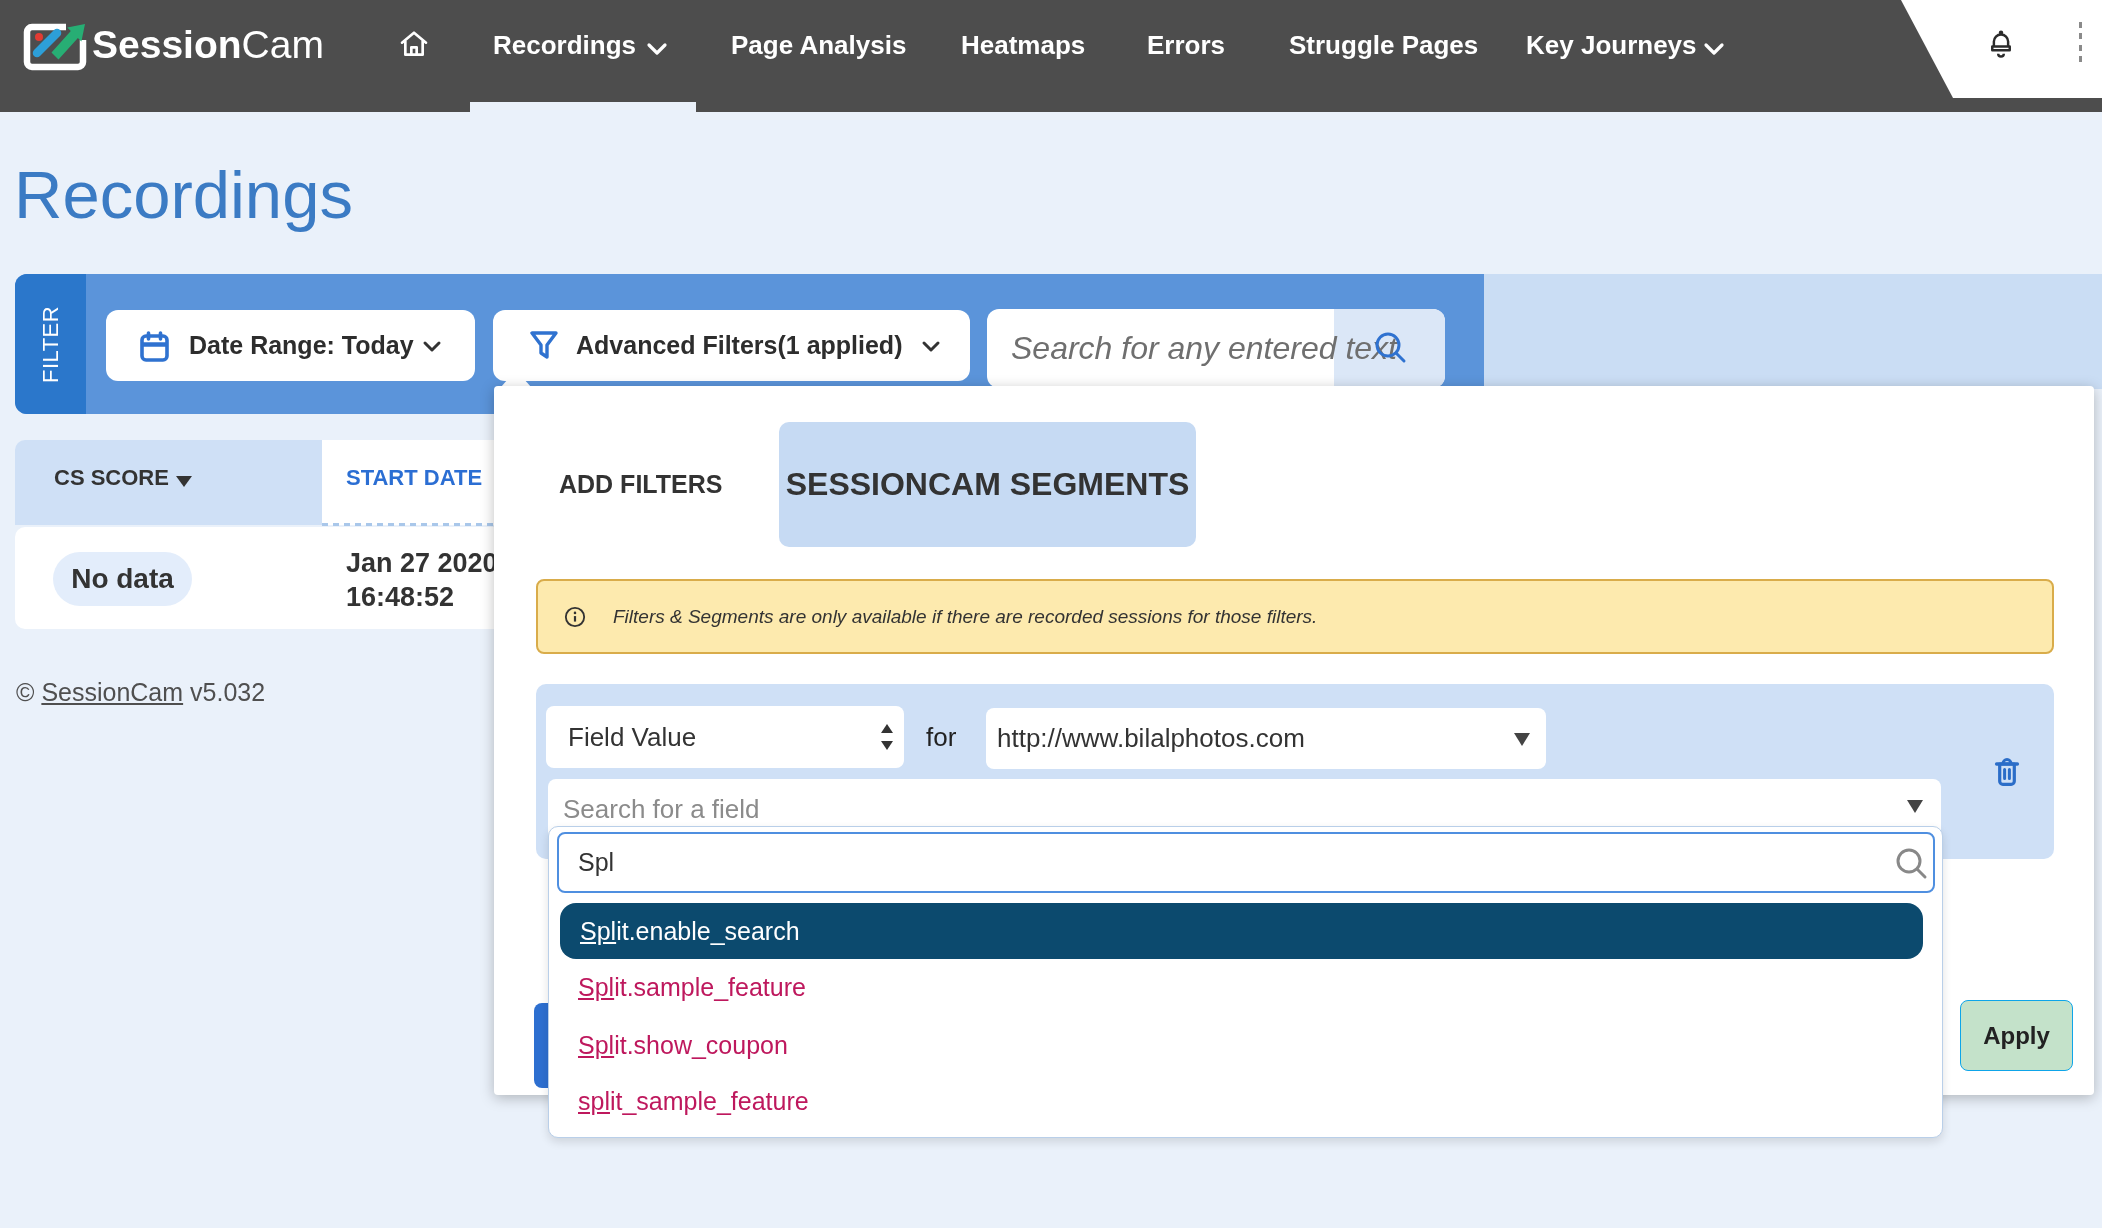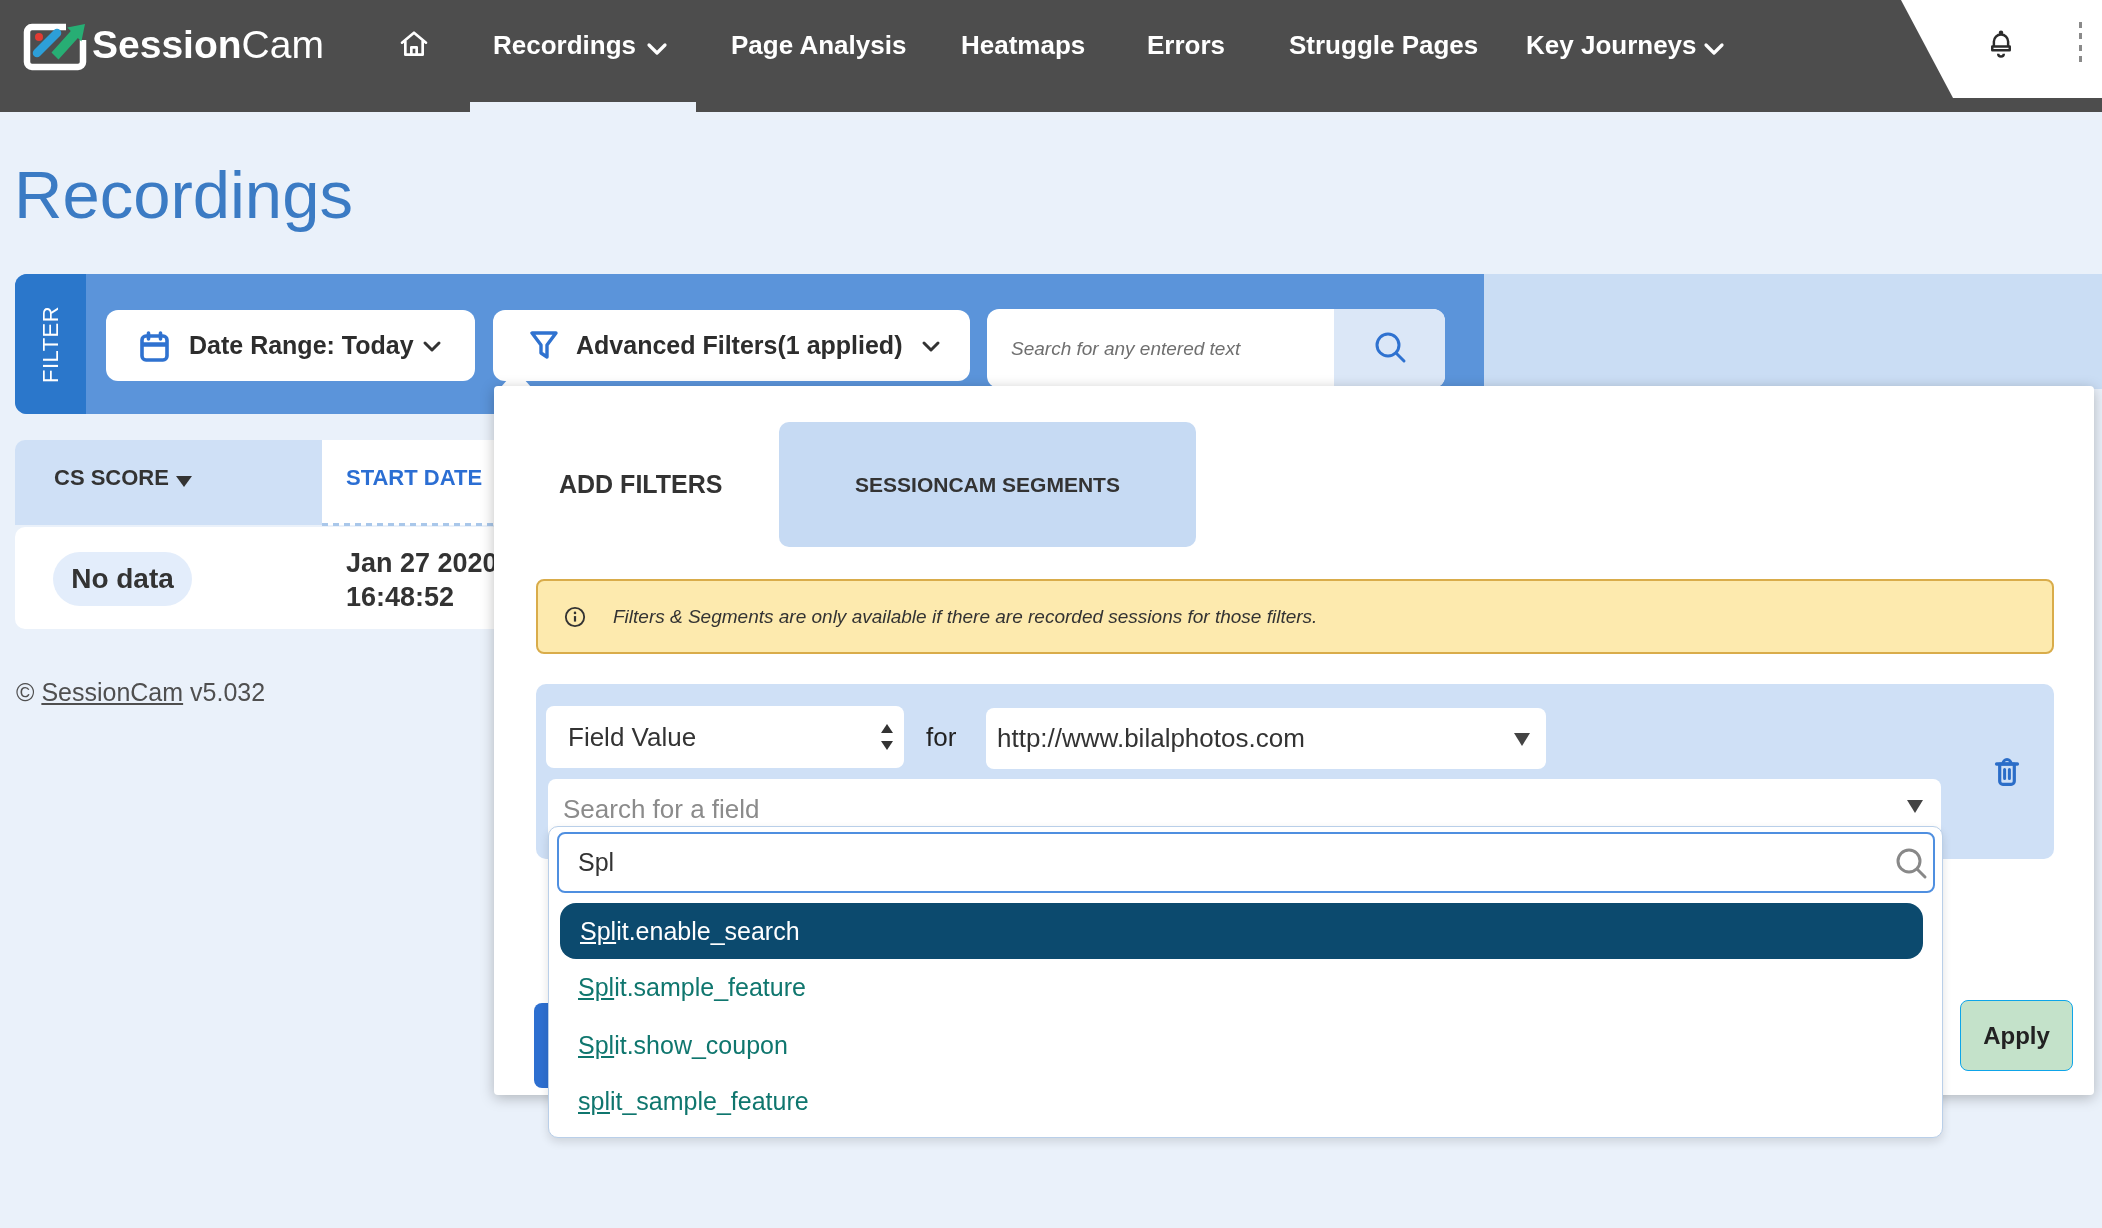--- a/index.html
+++ b/index.html
@@ -26,61 +26,61 @@
            transform:rotate(180deg); writing-mode:vertical-rl; }
   #fblock { left:1484px; top:274px; width:618px; height:115px; background:#caddf4; }
 
   .wbtn { position:absolute; top:310px; height:71px; background:#fff; border-radius:12px; }
   .btntext { font-size:25px; font-weight:700; color:#2d2d2d; white-space:nowrap; }
 
   #datebtn { left:106px; width:369px; }
   #advbtn  { left:493px; width:477px; }
   #searchbox { left:987px; top:309px; width:458px; height:79px; background:#fff; border-radius:12px; }
   #searchbtn { left:1334px; top:309px; width:111px; height:79px; background:#dbe7f7; border-radius:0 12px 12px 0; }
-  #searchph { left:1011px; top:309px; height:79px; line-height:79px; font-size:19px; font-style:italic; color:#6f6f6f; }
+  #searchph { left:1011px; top:309px; height:79px; line-height:79px; font-size:32px; font-style:italic; color:#6f6f6f; }
 
   
   #cscell { left:15px; top:440px; width:307px; height:85px; background:#cfe0f6; border-radius:10px 0 0 0; }
   #sdcell { left:322px; top:440px; width:172px; height:85px; background:#fff; }
   #dash   { left:322px; top:523px; width:172px; height:3px;
             background:repeating-linear-gradient(90deg,#a9c7ea 0 6px,transparent 6px 11px); }
   .hrowtext { font-size:22px; font-weight:700; letter-spacing:0px; }
   #row1 { left:15px; top:527px; width:479px; height:102px; background:#fff; border-radius:10px 0 0 10px; }
   #pill { left:53px; top:552px; width:139px; height:54px; background:#e3edfb; border-radius:27px;
           text-align:center; line-height:54px; font-size:28px; font-weight:700; color:#333; }
   #dates { left:346px; top:546px; font-size:27px; font-weight:700; color:#333; line-height:34px; }
   #footer { left:16px; top:678px; font-size:25px; color:#4f4f4f; }
 
   
   #panel { left:494px; top:386px; width:1600px; height:709px; background:#fff;
            box-shadow:0 3px 14px rgba(0,0,0,0.25); border-radius:4px; }
   #notch { left:501px; top:370px; width:0; height:0; border-left:15px solid transparent;
            border-right:15px solid transparent; border-bottom:17px solid #fff; }
   #addfilters { left:559px; top:470px; font-size:25px; font-weight:700; color:#333; }
   #segtab { left:779px; top:422px; width:417px; height:125px; background:#c6daf3; border-radius:10px;
-            display:flex; align-items:center; justify-content:center; font-size:21px; font-weight:700; color:#333; }
+            display:flex; align-items:center; justify-content:center; font-size:32px; font-weight:700; color:#333; }
   #banner { left:536px; top:579px; width:1518px; height:75px; background:#fdeaae;
             border:2px solid #d9ac4a; border-radius:8px; }
   #bannertext { left:613px; top:579px; height:75px; line-height:75px; font-size:19px; font-style:italic; color:#333; }
 
   #bluerow { left:536px; top:684px; width:1518px; height:175px; background:#cfe0f6; border-radius:10px; }
   .wsel { position:absolute; background:#fff; border-radius:8px; }
   #fvsel { left:546px; top:706px; width:358px; height:62px; }
   #fortext { left:926px; top:706px; height:62px; line-height:62px; font-size:26px; color:#222; }
   #urlsel { left:986px; top:708px; width:560px; height:61px; }
   #sfsel  { left:548px; top:779px; width:1393px; height:61px; }
   .seltext { font-size:26px; color:#333; line-height:62px; white-space:nowrap; }
 
   #listbox { left:548px; top:826px; width:1395px; height:312px; background:#fff;
              border:1px solid #b9cfe9; border-radius:10px; box-shadow:0 4px 10px rgba(0,0,0,0.12); }
   #splinput { left:557px; top:832px; width:1378px; height:61px; border:2px solid #4f8fe0; border-radius:8px; background:#fff; }
   #spltext { left:578px; top:832px; height:61px; line-height:61px; font-size:25px; color:#333; }
   #opt1 { left:560px; top:903px; width:1363px; height:56px; background:#0c4a6e; border-radius:16px;
           line-height:56px; color:#fff; font-size:25px; padding-left:20px; }
-  .opt { position:absolute; left:578px; font-size:25px; color:#0f766e; }
+  .opt { position:absolute; left:578px; font-size:25px; color:#be185d; }
   #sliver { left:534px; top:1003px; width:14px; height:85px; background:#2d6fd0; border-radius:8px 0 0 8px; }
   #apply { left:1960px; top:1000px; width:113px; height:71px; background:#c4e2ca; border:1px solid #0ea5e9;
            border-radius:8px; display:flex; align-items:center; justify-content:center;
            font-size:24px; font-weight:700; color:#222; }
 </style>
 </head>
 <body>
 
 <div class="abs" id="navbar"></div>
 <div class="abs" id="wedge"></div>

